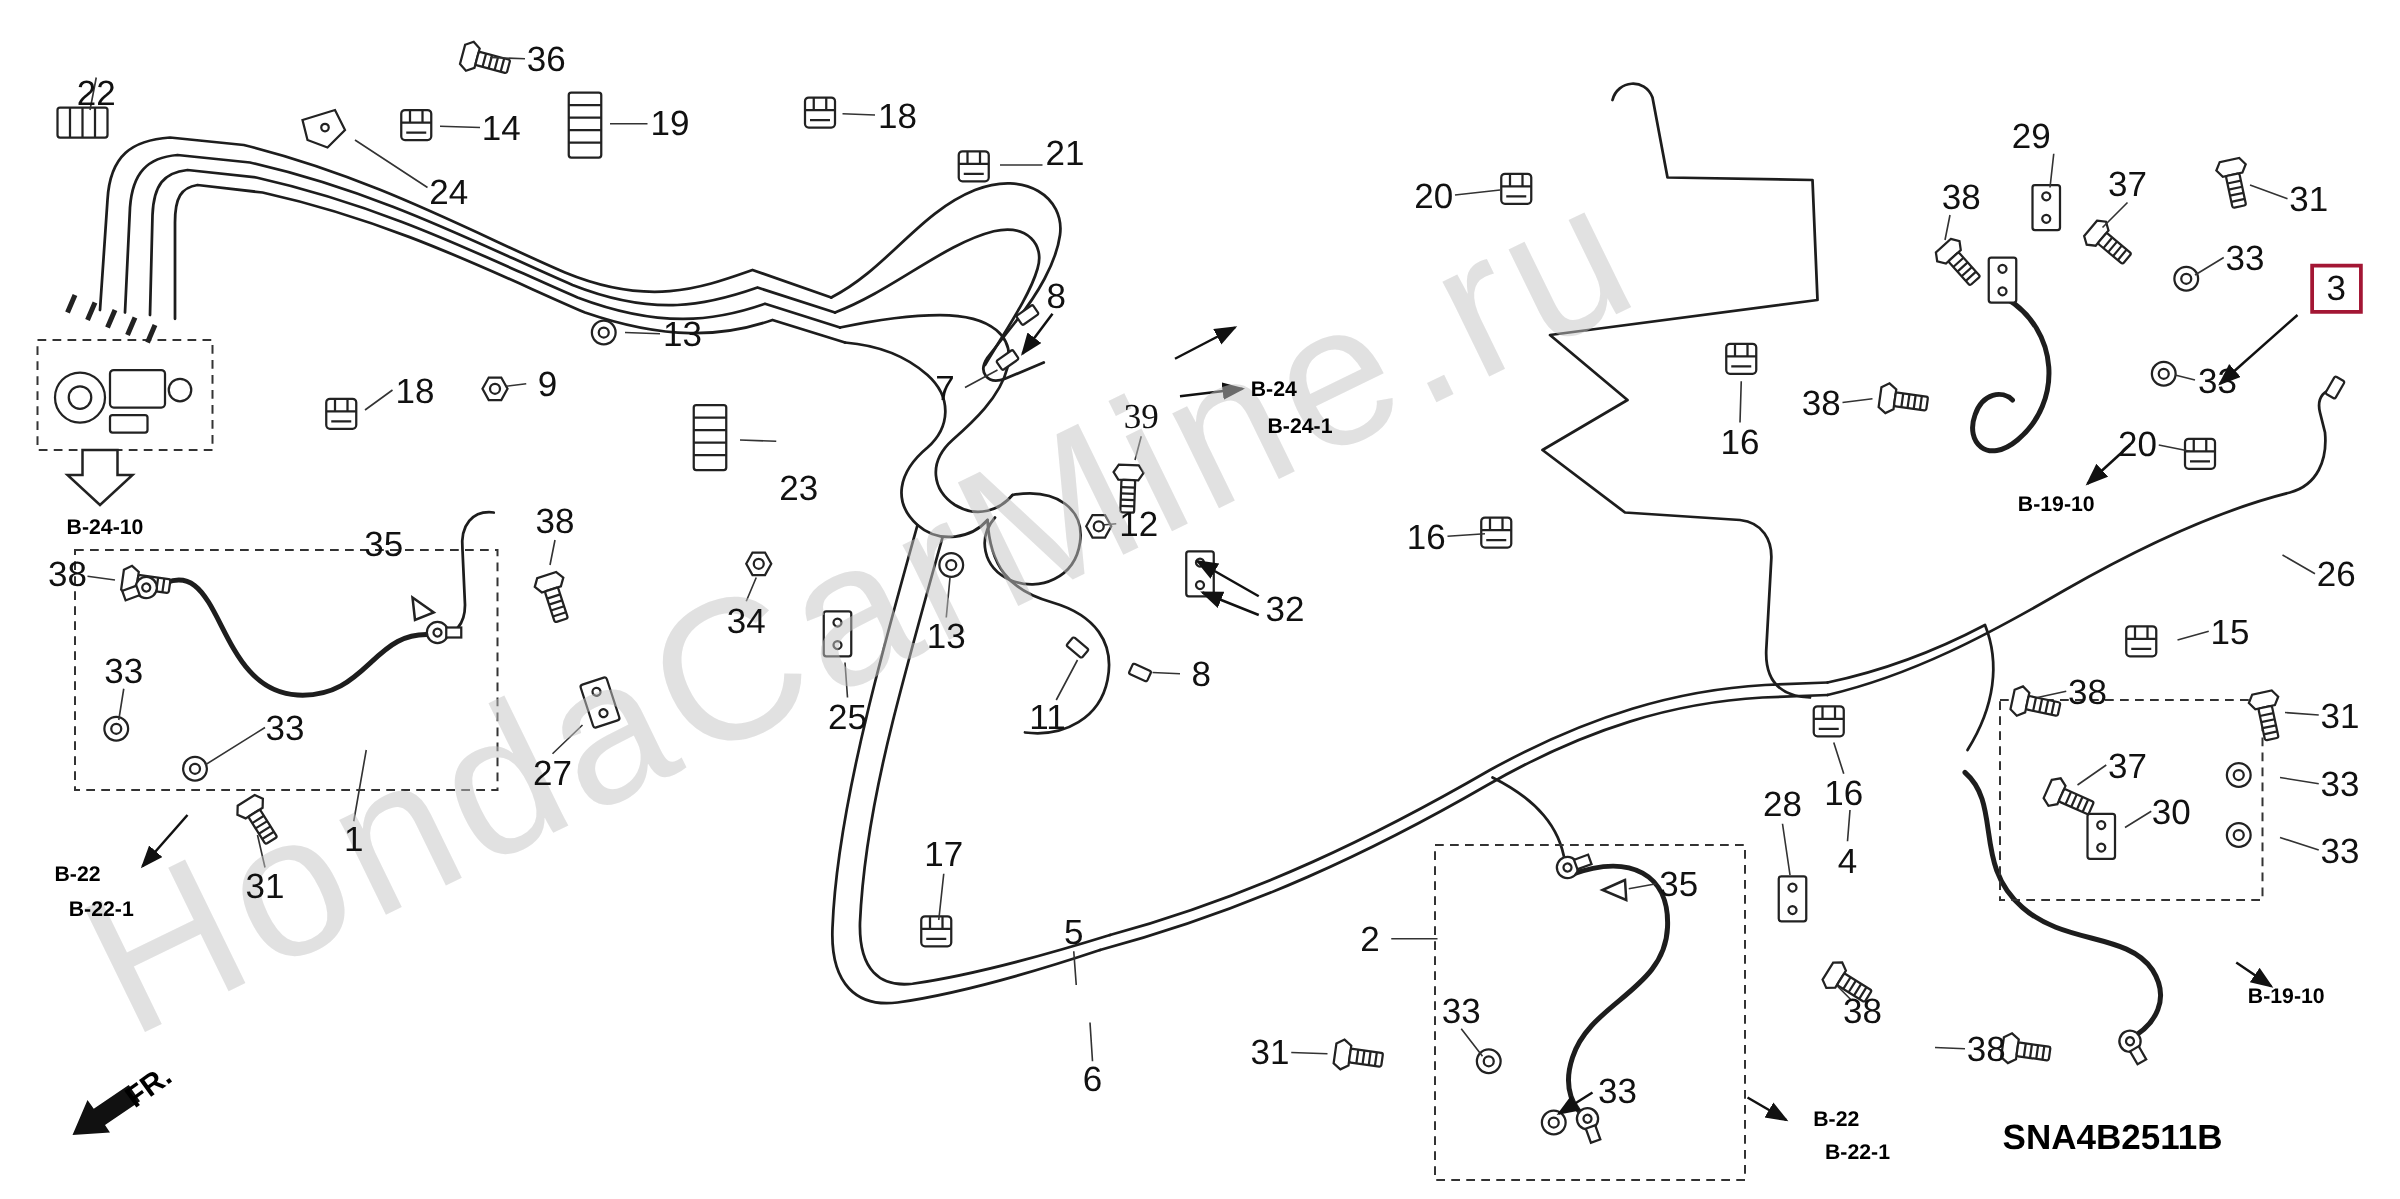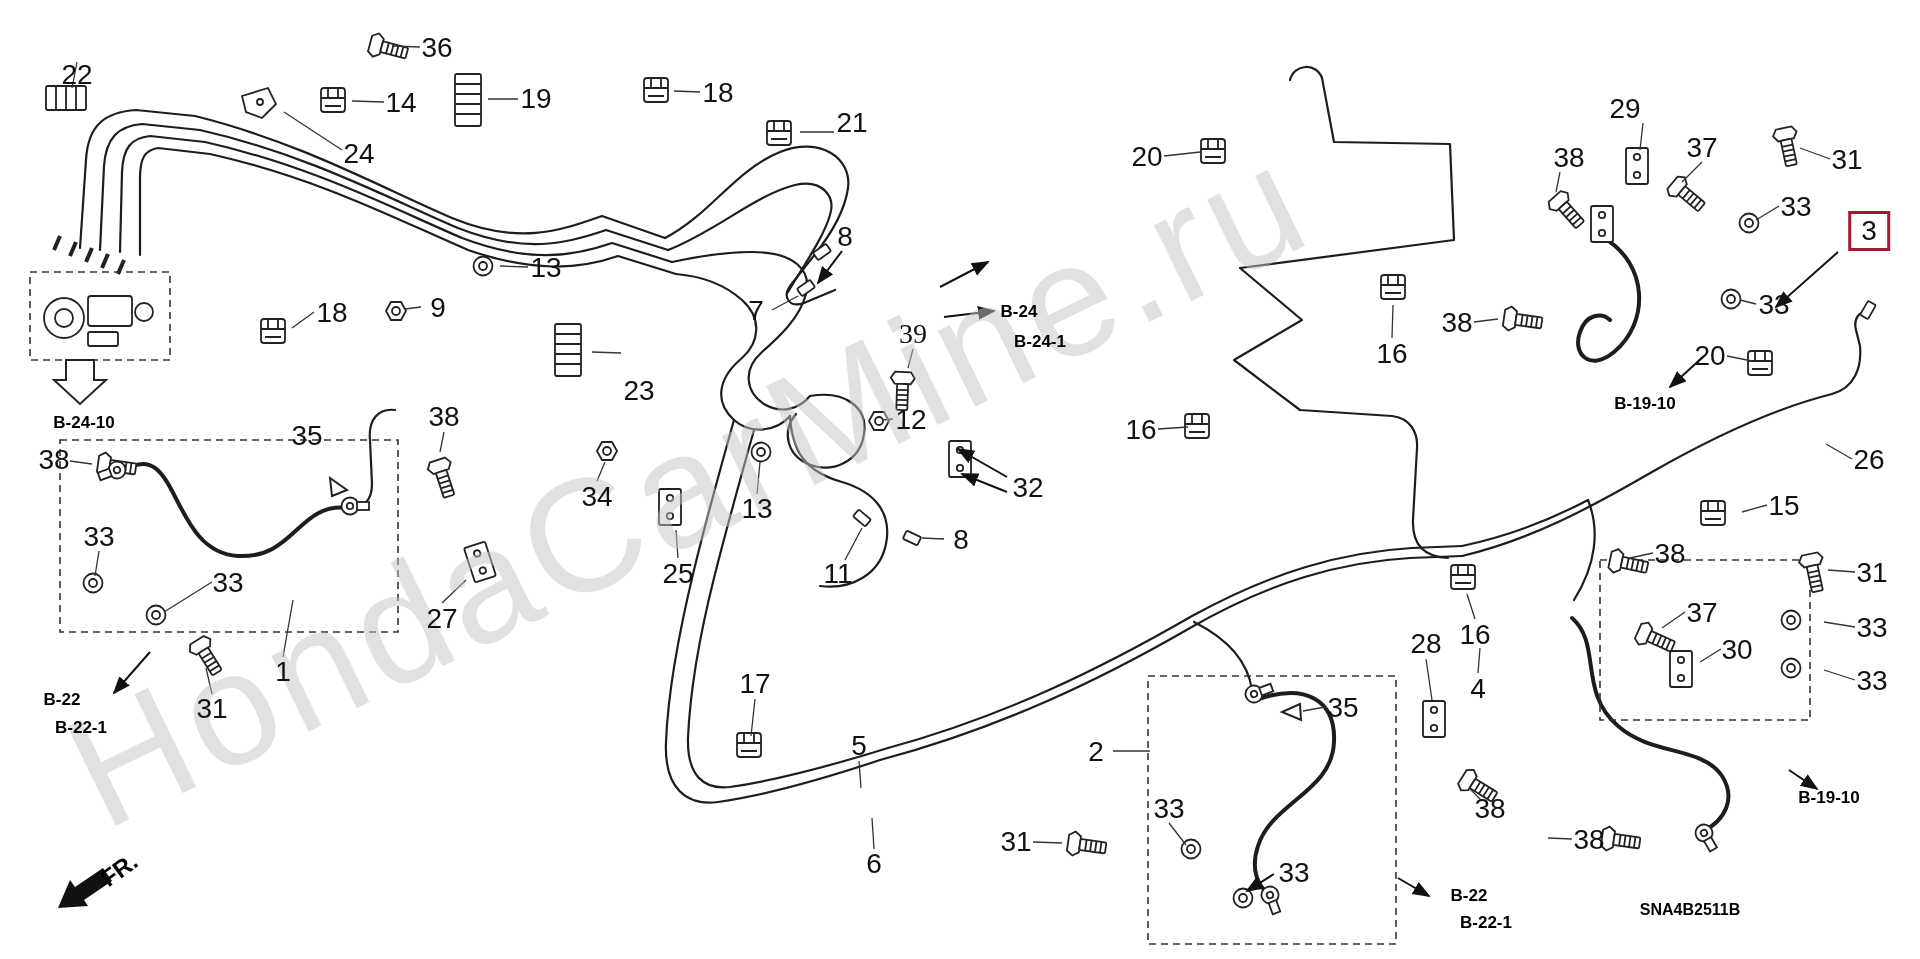--- a/index.html
+++ b/index.html
@@ -9,21 +9,21 @@
   .watermark{position:absolute;left:80px;top:690px;z-index:2;font-size:160px;letter-spacing:6px;
              color:#c4c4c4;opacity:.5;white-space:nowrap;transform:rotate(-26deg);
              transform-origin:0 50%;pointer-events:none;}
   .labels{position:absolute;left:0;top:0;width:100%;height:100%;z-index:3;}
   .lbl{position:absolute;transform:translate(-50%,-50%);font-size:28px;color:#111;
        white-space:nowrap;line-height:1;}
   .lbl.boxed{border:3px solid #a31634;padding:3px 10px;background:#fff;}
   .ref{position:absolute;transform:translate(-50%,-50%);font-size:17px;font-weight:700;
        color:#000;white-space:nowrap;line-height:1;}
   .code{position:absolute;left:1690px;top:910px;transform:translate(-50%,-50%);
-        font-size:16px;font-weight:700;color:#000;z-index:3;}
+        font-size:28px;font-weight:700;color:#000;z-index:3;}
   .frlabel{position:absolute;left:100px;top:856px;font-size:24px;font-weight:700;color:#000;
            transform:rotate(-36deg);z-index:3;}
 </style>
 </head>
 <body>
 
 <div class="stage">
 
   <svg class="artwork" width="1920" height="959" viewBox="0 0 1920 959">
     <defs>

